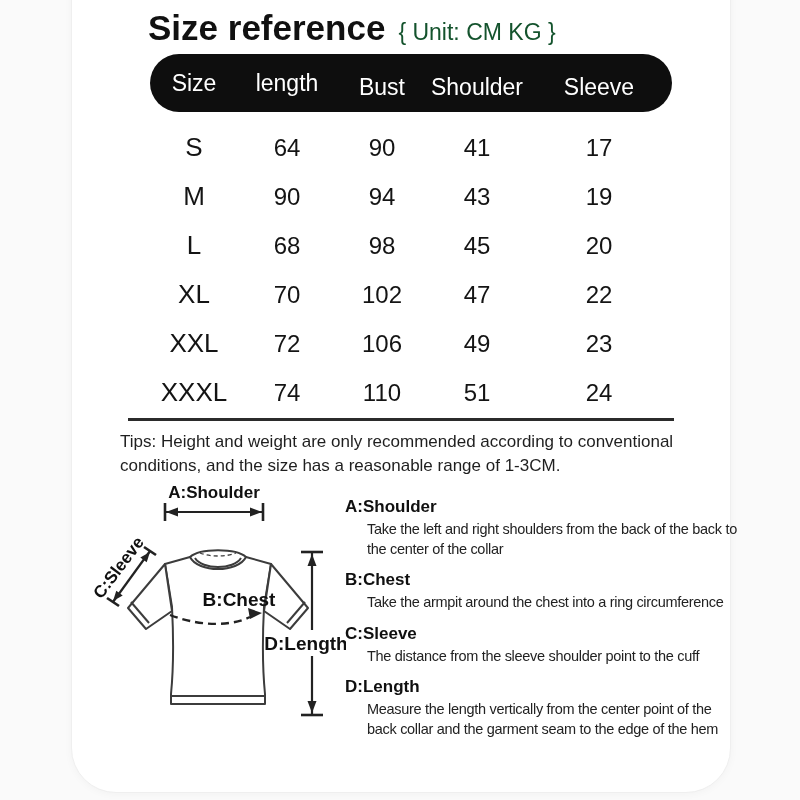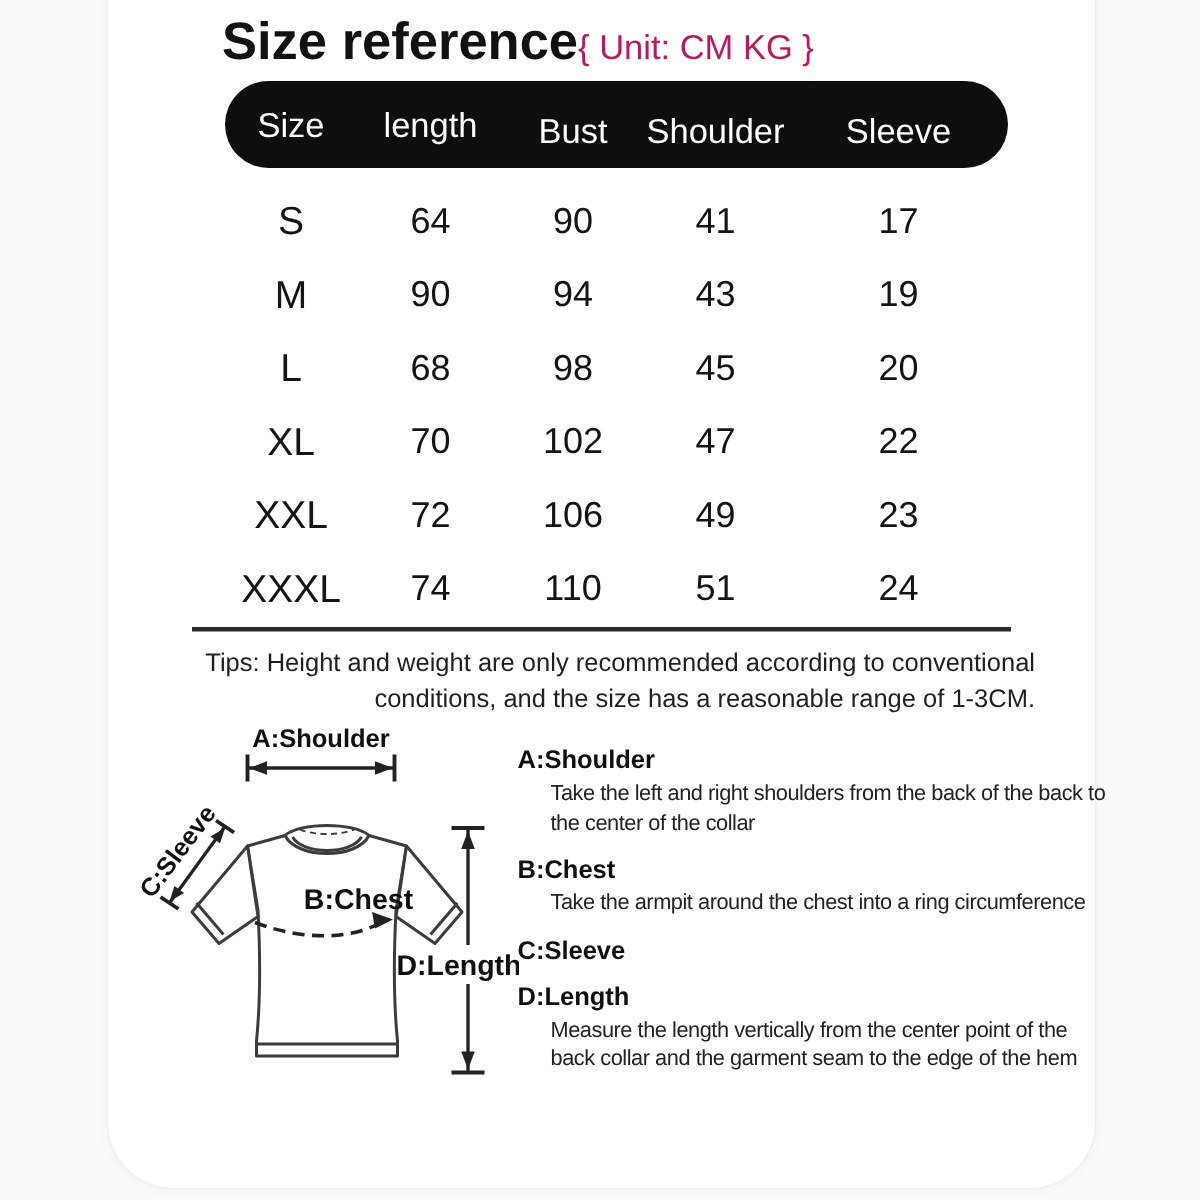--- a/index.html
+++ b/index.html
@@ -1,40 +1,40 @@
 <!DOCTYPE html>
 <html><head>
 <meta charset="utf-8">
 <style>
   html,body{margin:0;padding:0;background:#fafafa;}
   .stage{position:relative;width:800px;height:800px;overflow:hidden;
          font-family:"Liberation Sans",sans-serif;color:#1a1a1a;background:#fafafa;}
   .card{position:absolute;left:71px;top:-45px;width:658px;height:836px;background:#ffffff;
         border:1px solid #efefef;border-radius:45px;box-shadow:0 1px 8px rgba(0,0,0,0.035);}
 
-  .title-row{position:absolute;left:148px;top:8px;display:flex;align-items:baseline;z-index:2;}
+  .title-row{position:absolute;left:148px;top:8px;display:flex;align-items:baseline;gap:13px;z-index:2;}
   .title{font-size:35px;font-weight:bold;color:#111;}
-  .unit{font-size:23px;color:#be185d;}
+  .unit{font-size:23px;color:#14532d;}
 
   .pill{position:absolute;left:150px;top:54px;width:522px;height:58px;border-radius:29px;
         display:grid;grid-template-columns:88px 98px 92px 98px 146px;align-items:center;
         font-size:23px;text-align:center;z-index:2;}
   .hcell{position:relative;}
   .hcell.lo{top:4px;}
 
   .trows{position:absolute;left:150px;top:123px;width:522px;display:grid;
          grid-template-columns:88px 98px 92px 98px 146px;grid-auto-rows:49px;
          text-align:center;z-index:2;}
   .trow{display:contents;}
   .cell{align-self:center;font-size:24px;color:#141414;}
   .cell.sz{font-size:26px;}
 
   .tline{position:absolute;left:128px;top:418px;width:546px;height:3px;background:#2b2b2b;z-index:2;}
 
-  .tips{position:absolute;left:110px;top:430px;width:580px;margin:0;text-align:right;
+  .tips{position:absolute;left:120px;top:430px;width:580px;margin:0;text-align:left;
         font-size:17px;line-height:24px;color:#1f1f1f;z-index:2;}
 
   .diagram{position:absolute;left:66px;top:478px;width:280px;height:260px;z-index:2;}
   .diagram text{font-family:"Liberation Sans",sans-serif;font-weight:bold;fill:#101010;}
 
   .defs{position:absolute;left:345px;top:497px;width:392px;z-index:2;}
   .term{font-size:17px;font-weight:bold;color:#101010;margin-top:11px;}
   .def:first-child .term{margin-top:0;}
   .desc{font-size:14.5px;line-height:19.5px;margin-top:3px;color:#222;letter-spacing:-0.3px;margin-left:22px;}
 </style>
@@ -121,19 +121,20 @@
       <div class="def">
         <div class="term">A:Shoulder</div>
         <div class="desc">Take the left and right shoulders from the back of the back to the center of the collar</div>
       </div>
       <div class="def">
         <div class="term">B:Chest</div>
         <div class="desc">Take the armpit around the chest into a ring circumference</div>
       </div>
       <div class="def">
         <div class="term">C:Sleeve</div>
+        <div class="desc">The distance from the sleeve shoulder point to the cuff</div>
       </div>
       <div class="def">
         <div class="term">D:Length</div>
         <div class="desc">Measure the length vertically from the center point of the back collar and the garment seam to the edge of the hem</div>
       </div>
     </div>
 </div>
 
 </body></html>

